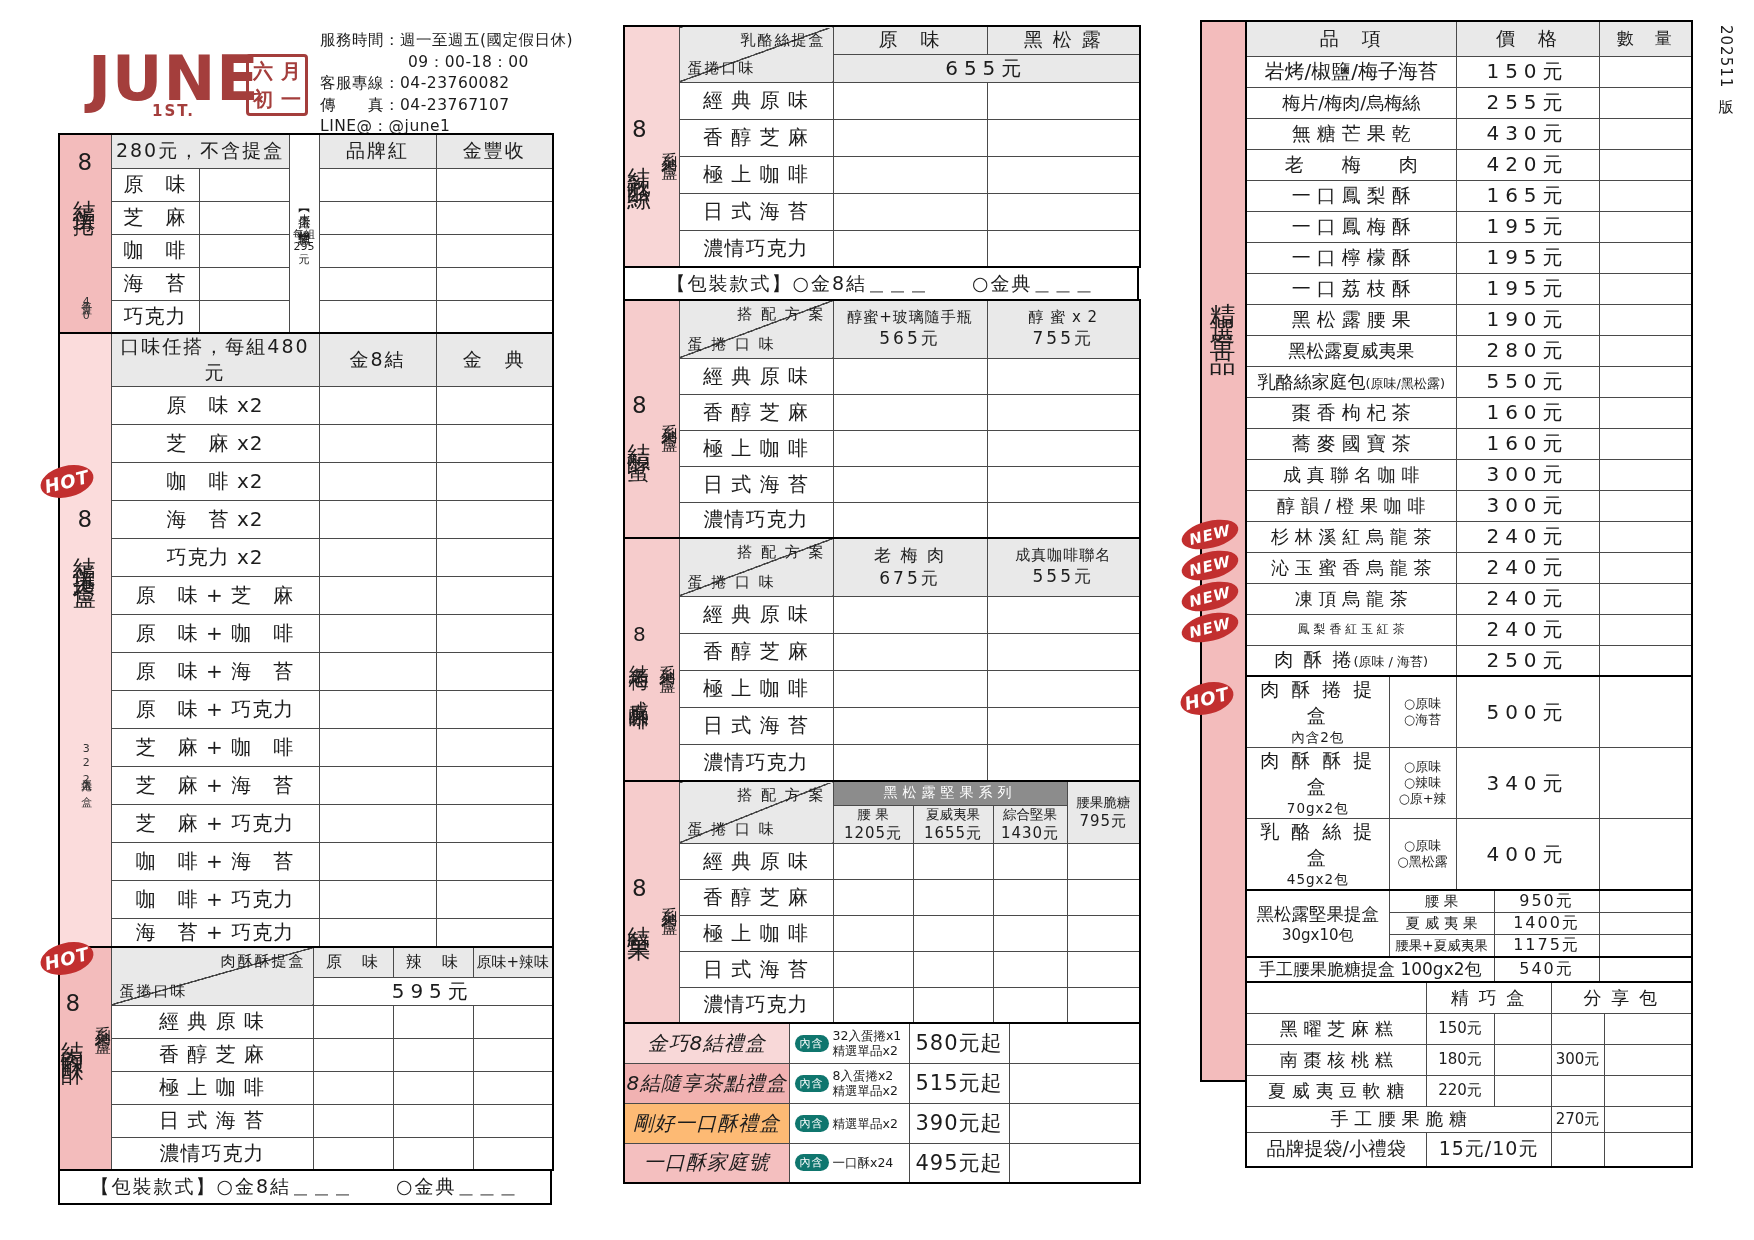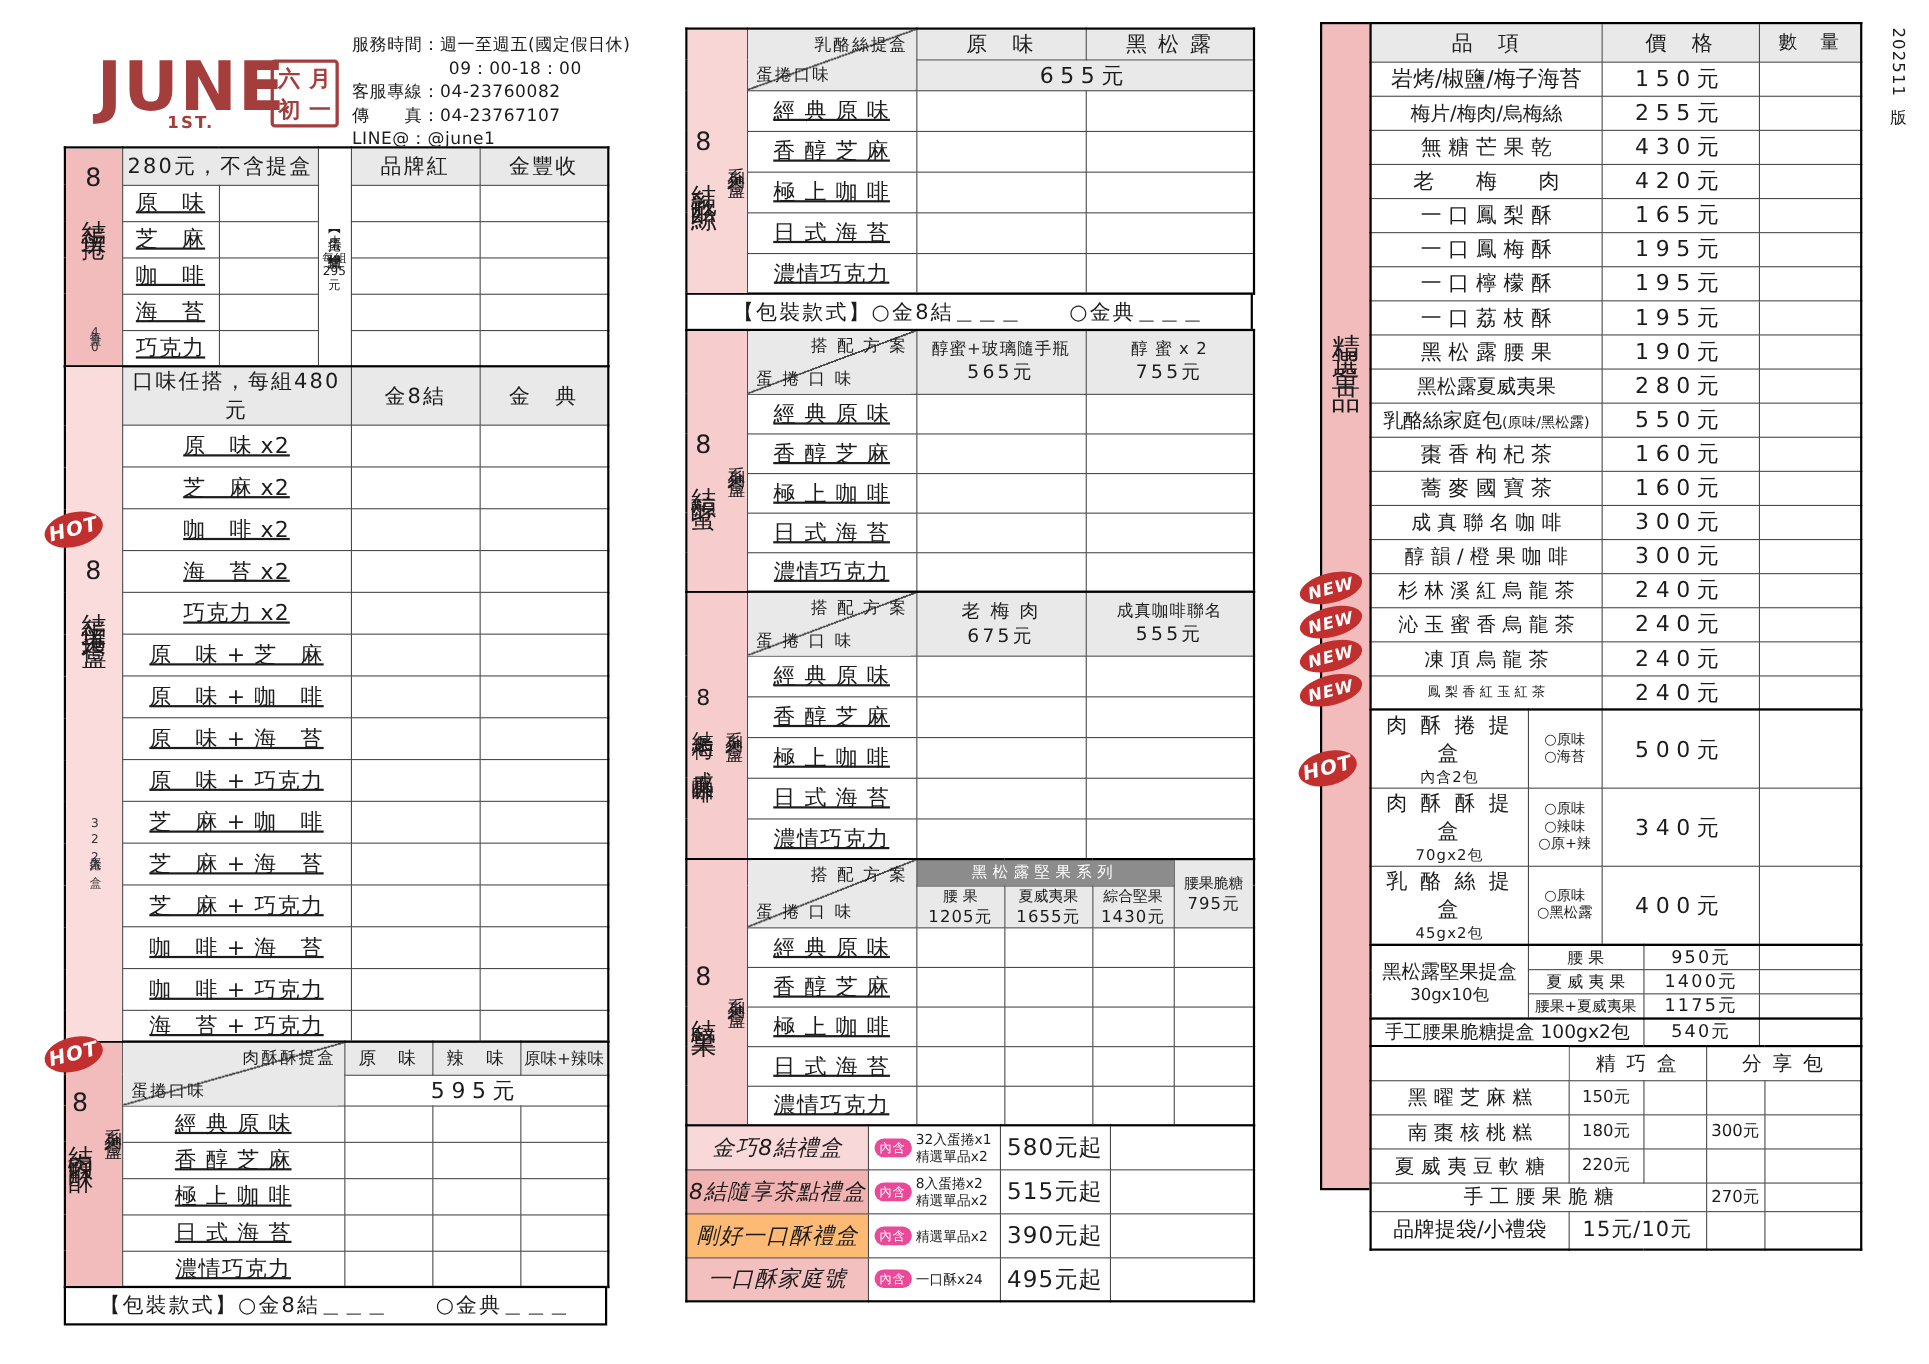--- a/index.html
+++ b/index.html
@@ -4,21 +4,21 @@
 <style>
   html,body{margin:0;padding:0;}
   body{width:1754px;height:1240px;position:relative;background:#ffffff;
        font-family:"DejaVu Sans","Liberation Sans",sans-serif;color:#1c1c1c;overflow:hidden;}
   .abs{position:absolute;}
   .stack > * + *{margin-top:-2px;}
   table.t{border-collapse:collapse;table-layout:fixed;border:2px solid #000;background:#fff;}
   .t td{border:1px solid #4a4a4a;padding:0;text-align:center;vertical-align:middle;overflow:hidden;}
   .gray{background:#e9e9e9;}
   .hdr{font-size:19px;letter-spacing:2px;}
-  .lbl{font-size:20px;letter-spacing:1px;text-decoration:underline;}
+  .lbl{font-size:20px;letter-spacing:1px;}
   .pr{font-size:20px;letter-spacing:6px;}
   .side1{background:#f3bcbc;position:relative;}
   .side2{background:#fbdcdc;position:relative;}
   .sideM{background:#f6cccc;position:relative;}
   .vwrap{display:flex;flex-direction:row;justify-content:center;align-items:center;gap:3px;width:100%;}
   .vmain{writing-mode:vertical-rl;text-orientation:upright;font-size:23px;letter-spacing:7px;font-weight:500;}
   .vsub{writing-mode:vertical-rl;text-orientation:upright;font-size:16px;letter-spacing:4px;}
   .vnote{writing-mode:vertical-rl;text-orientation:upright;font-size:11px;letter-spacing:1px;color:#333;}
   .vstrip{writing-mode:vertical-rl;font-size:12.5px;letter-spacing:1px;}
   .stripnote{font-size:11px;line-height:1.15;width:28px;margin:4px auto 0;}
@@ -31,21 +31,21 @@
   .colhdr2 .p{font-size:17px;letter-spacing:3px;}
   .colhdr3 .n{font-size:13.5px;}
   .colhdr3 .p{font-size:15px;letter-spacing:1px;}
   .footer-row{border:2px solid #000;background:#fff;display:flex;align-items:center;justify-content:center;
               font-size:19px;letter-spacing:2px;}
   .badge{position:absolute;background:#c22f2f;color:#fff;font-weight:bold;font-style:italic;
          display:flex;align-items:center;justify-content:center;border-radius:50%;
          transform:rotate(-14deg);z-index:5;}
   .b-hot{width:54px;height:31px;font-size:18px;letter-spacing:1px;}
   .b-new{width:58px;height:27px;font-size:15px;letter-spacing:1px;}
-  .contain-badge{display:inline-flex;align-items:center;justify-content:center;background:#ec4899;color:#fff;
+  .contain-badge{display:inline-flex;align-items:center;justify-content:center;background:#0f766e;color:#fff;
                  border-radius:9px;font-size:11px;padding:1px 5px;letter-spacing:1px;flex:none;}
   .split{display:flex;height:100%;width:100%;}
   .split i{flex:1;display:block;border-left:1px solid #4a4a4a;font-style:normal;}
   .split i:first-child{border-left:none;}
   .pre{white-space:pre-line;}
   .opts{font-size:13px;text-align:left;padding-left:5px;line-height:1.25;}
   .bxname{font-size:19px;letter-spacing:3px;}
   .bxsub{font-size:13.5px;letter-spacing:1px;}
   .suffix{font-size:13px;letter-spacing:0;}
   .giftname{font-size:20px;letter-spacing:1px;font-style:italic;}
@@ -741,20 +741,25 @@
     <tr style="height:31px;">
           <td style="font-size:18px;">凍 頂 烏 龍 茶</td>
           <td class="pr">240元</td>
           <td class="qty"></td>
         </tr>
     <tr style="height:31px;">
           <td style="font-size:12px;">鳳 梨 香 紅 玉 紅 茶</td>
           <td class="pr">240元</td>
           <td class="qty"></td>
         </tr>
+    <tr style="height:31px;">
+          <td><span style="font-size:19px;letter-spacing:2px;">肉 酥 捲</span><span class="suffix">(原味 / 海苔)</span></td>
+          <td class="pr">250元</td>
+          <td class="qty"></td>
+        </tr>
   </tbody>
     </table>
 
   <table class="t" style="width:446px;">
     <colgroup>
         <col style="width:143px">
         <col style="width:67px">
         <col style="width:143px">
         <col style="width:93px">
       </colgroup>

